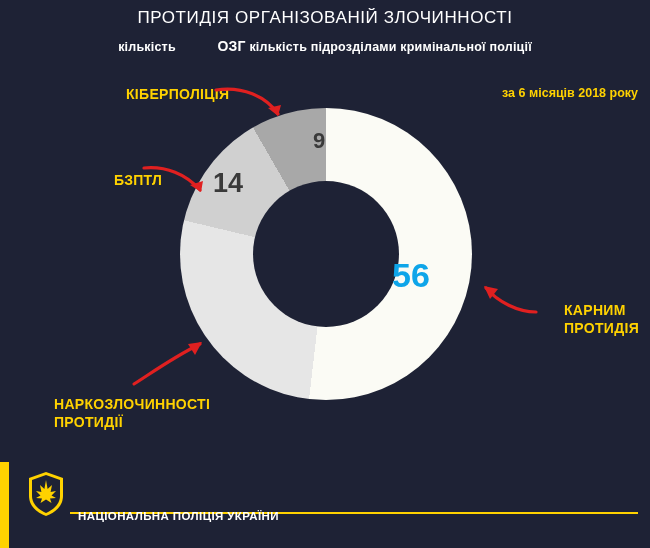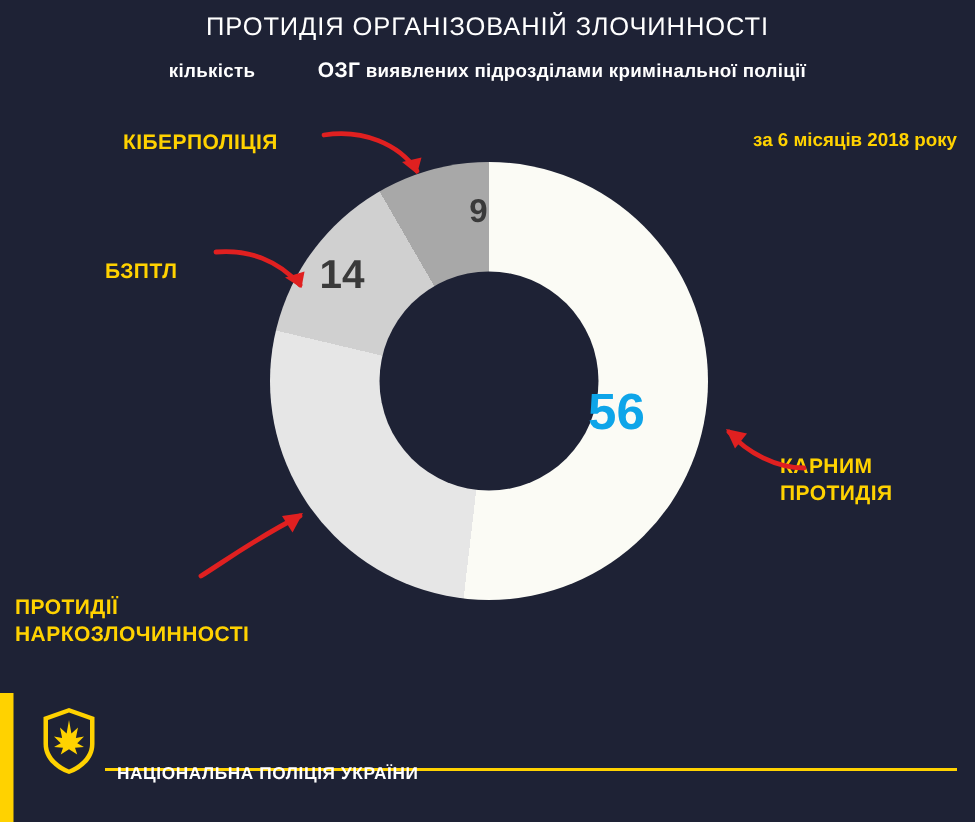--- a/index.html
+++ b/index.html
@@ -92,20 +92,21 @@
   .lbl-9  { left: 114px; top: 20px;  width: 50px; font-size: 22px; color: #3a3a3a; }
 
   
   .callout {
     position: absolute;
     color: #ffd200;
     font-size: 14px;
     font-weight: bold;
     line-height: 1.25;
     letter-spacing: 0.3px;
+    margin-left: 44px;
   }
   .c-cyber   { left: 82px;  top: 86px;  width: 150px; text-align: left; }
   .c-bzptl   { left: 70px;  top: 172px; width: 110px; text-align: left; }
   .c-narko   { left: 10px;  top: 396px; width: 220px; text-align: left; }
   .c-karnym  { left: 520px; top: 302px; width: 125px; text-align: left; }
 
   .arrow {
     position: absolute;
     pointer-events: none;
   }
@@ -147,21 +148,21 @@
 </head>
 <body>
 
 <div class="stage">
 
   <div class="title">ПРОТИДІЯ ОРГАНІЗОВАНІЙ ЗЛОЧИННОСТІ</div>
 
   <div class="subtitle">
     <span>кількість</span>
     <span class="hl">ОЗГ</span>
-    <span>виявлених підрозділами кримінальної поліції</span>
+    <span>кількість підрозділами кримінальної поліції</span>
   </div>
 
   <div class="period">за 6 місяців 2018 року</div>
 
   <div class="donut-wrap">
     <div class="donut" id="donut-ring" style="background: conic-gradient(rgb(251, 251, 245) 0deg, rgb(251, 251, 245) 186.667deg, rgb(230, 230, 230) 186.667deg, rgb(230, 230, 230) 283.333deg, rgb(208, 208, 208) 283.333deg, rgb(208, 208, 208) 330deg, rgb(168, 168, 168) 330deg, rgb(168, 168, 168) 360deg);"></div>
     <div class="donut-hole"></div>
 
     <div class="slice-label lbl-56">56</div>
     <div class="slice-label lbl-14">14</div>
@@ -174,22 +175,22 @@
     <path d="M66 32 L 56 24 L 69 21 Z" fill="#e02020"></path>
   </svg>
 
   <div class="callout c-bzptl">БЗПТЛ</div>
   <svg class="arrow" style="left:140px; top:164px;" width="86" height="46" viewBox="0 0 86 46">
     <path d="M4 4 C 26 2, 46 10, 60 26" stroke="#e02020" stroke-width="3.2" fill="none" stroke-linecap="round"></path>
     <path d="M61 28 L 50 21 L 63 17 Z" fill="#e02020"></path>
   </svg>
 
   <div class="callout c-narko">
+    <div>НАРКОЗЛОЧИННОСТІ</div>
     <div>ПРОТИДІЇ</div>
-    <div>НАРКОЗЛОЧИННОСТІ</div>
   </div>
   <svg class="arrow" style="left:128px; top:330px;" width="90" height="60" viewBox="0 0 90 60">
     <path d="M6 54 C 22 44, 44 28, 72 14" stroke="#e02020" stroke-width="3.2" fill="none" stroke-linecap="round"></path>
     <path d="M74 12 L 60 14 L 67 25 Z" fill="#e02020"></path>
   </svg>
 
   <div class="callout c-karnym">
     <div>КАРНИМ</div>
     <div>ПРОТИДІЯ</div>
   </div>

